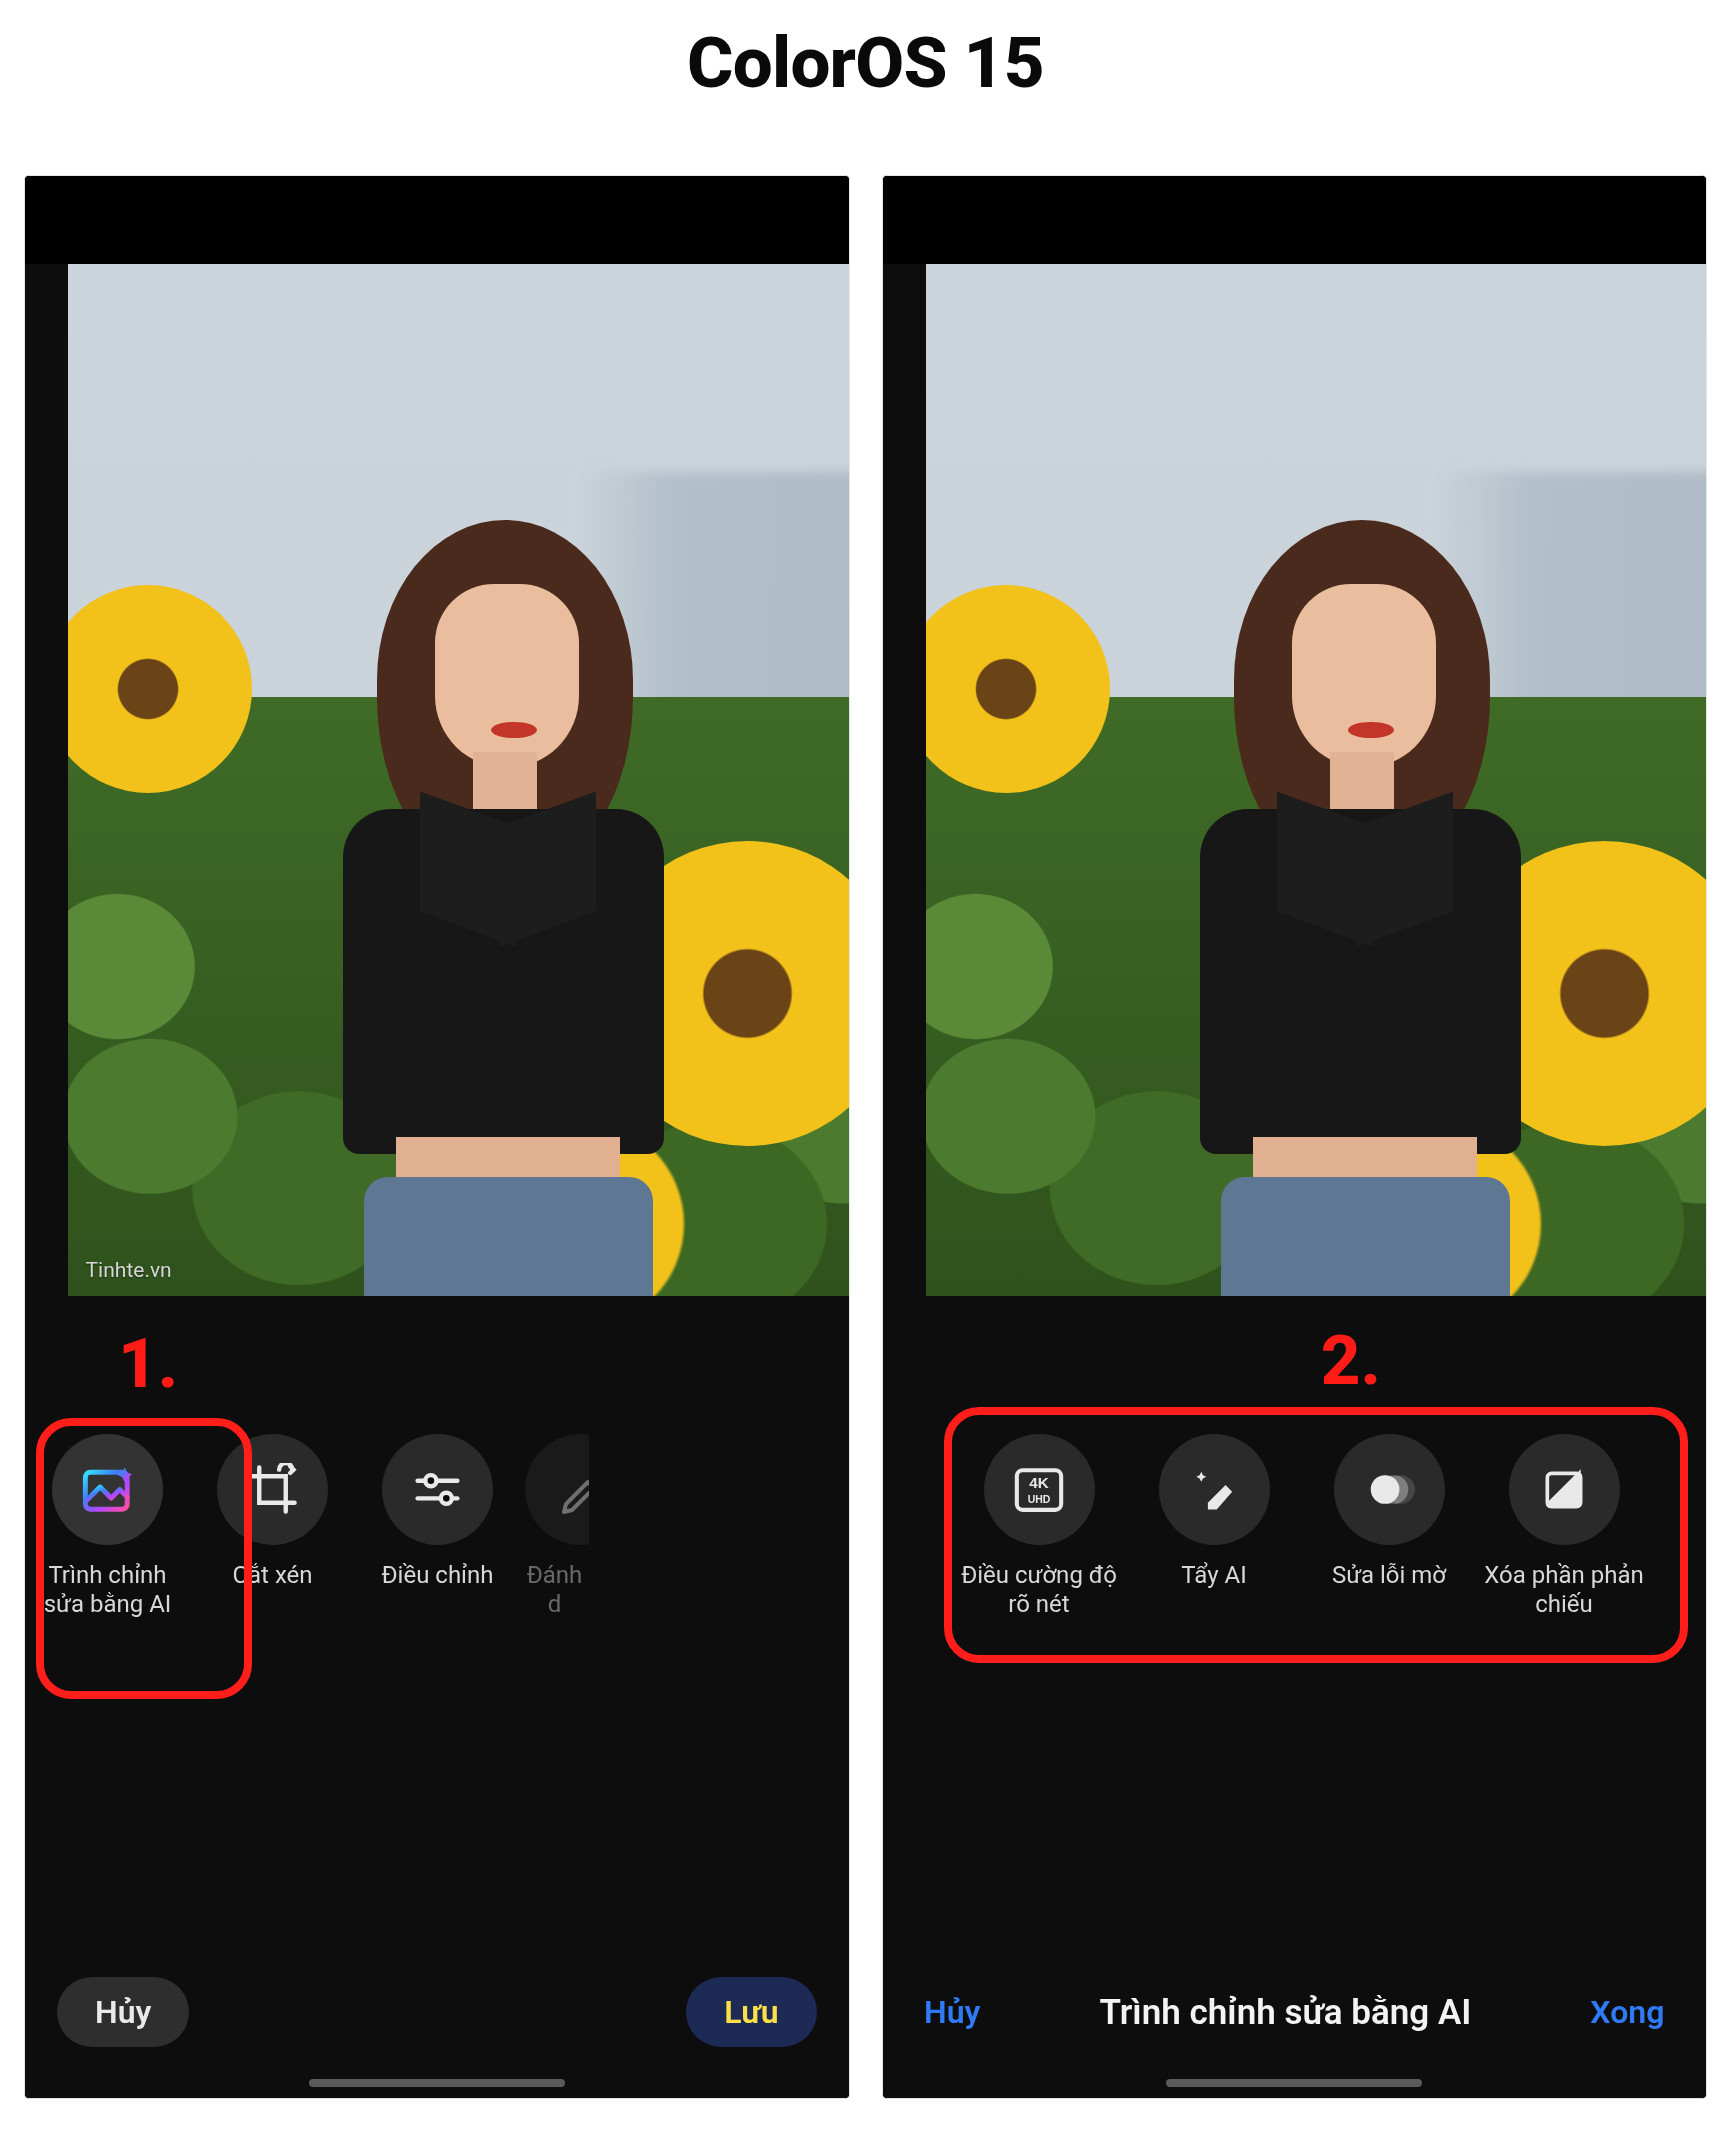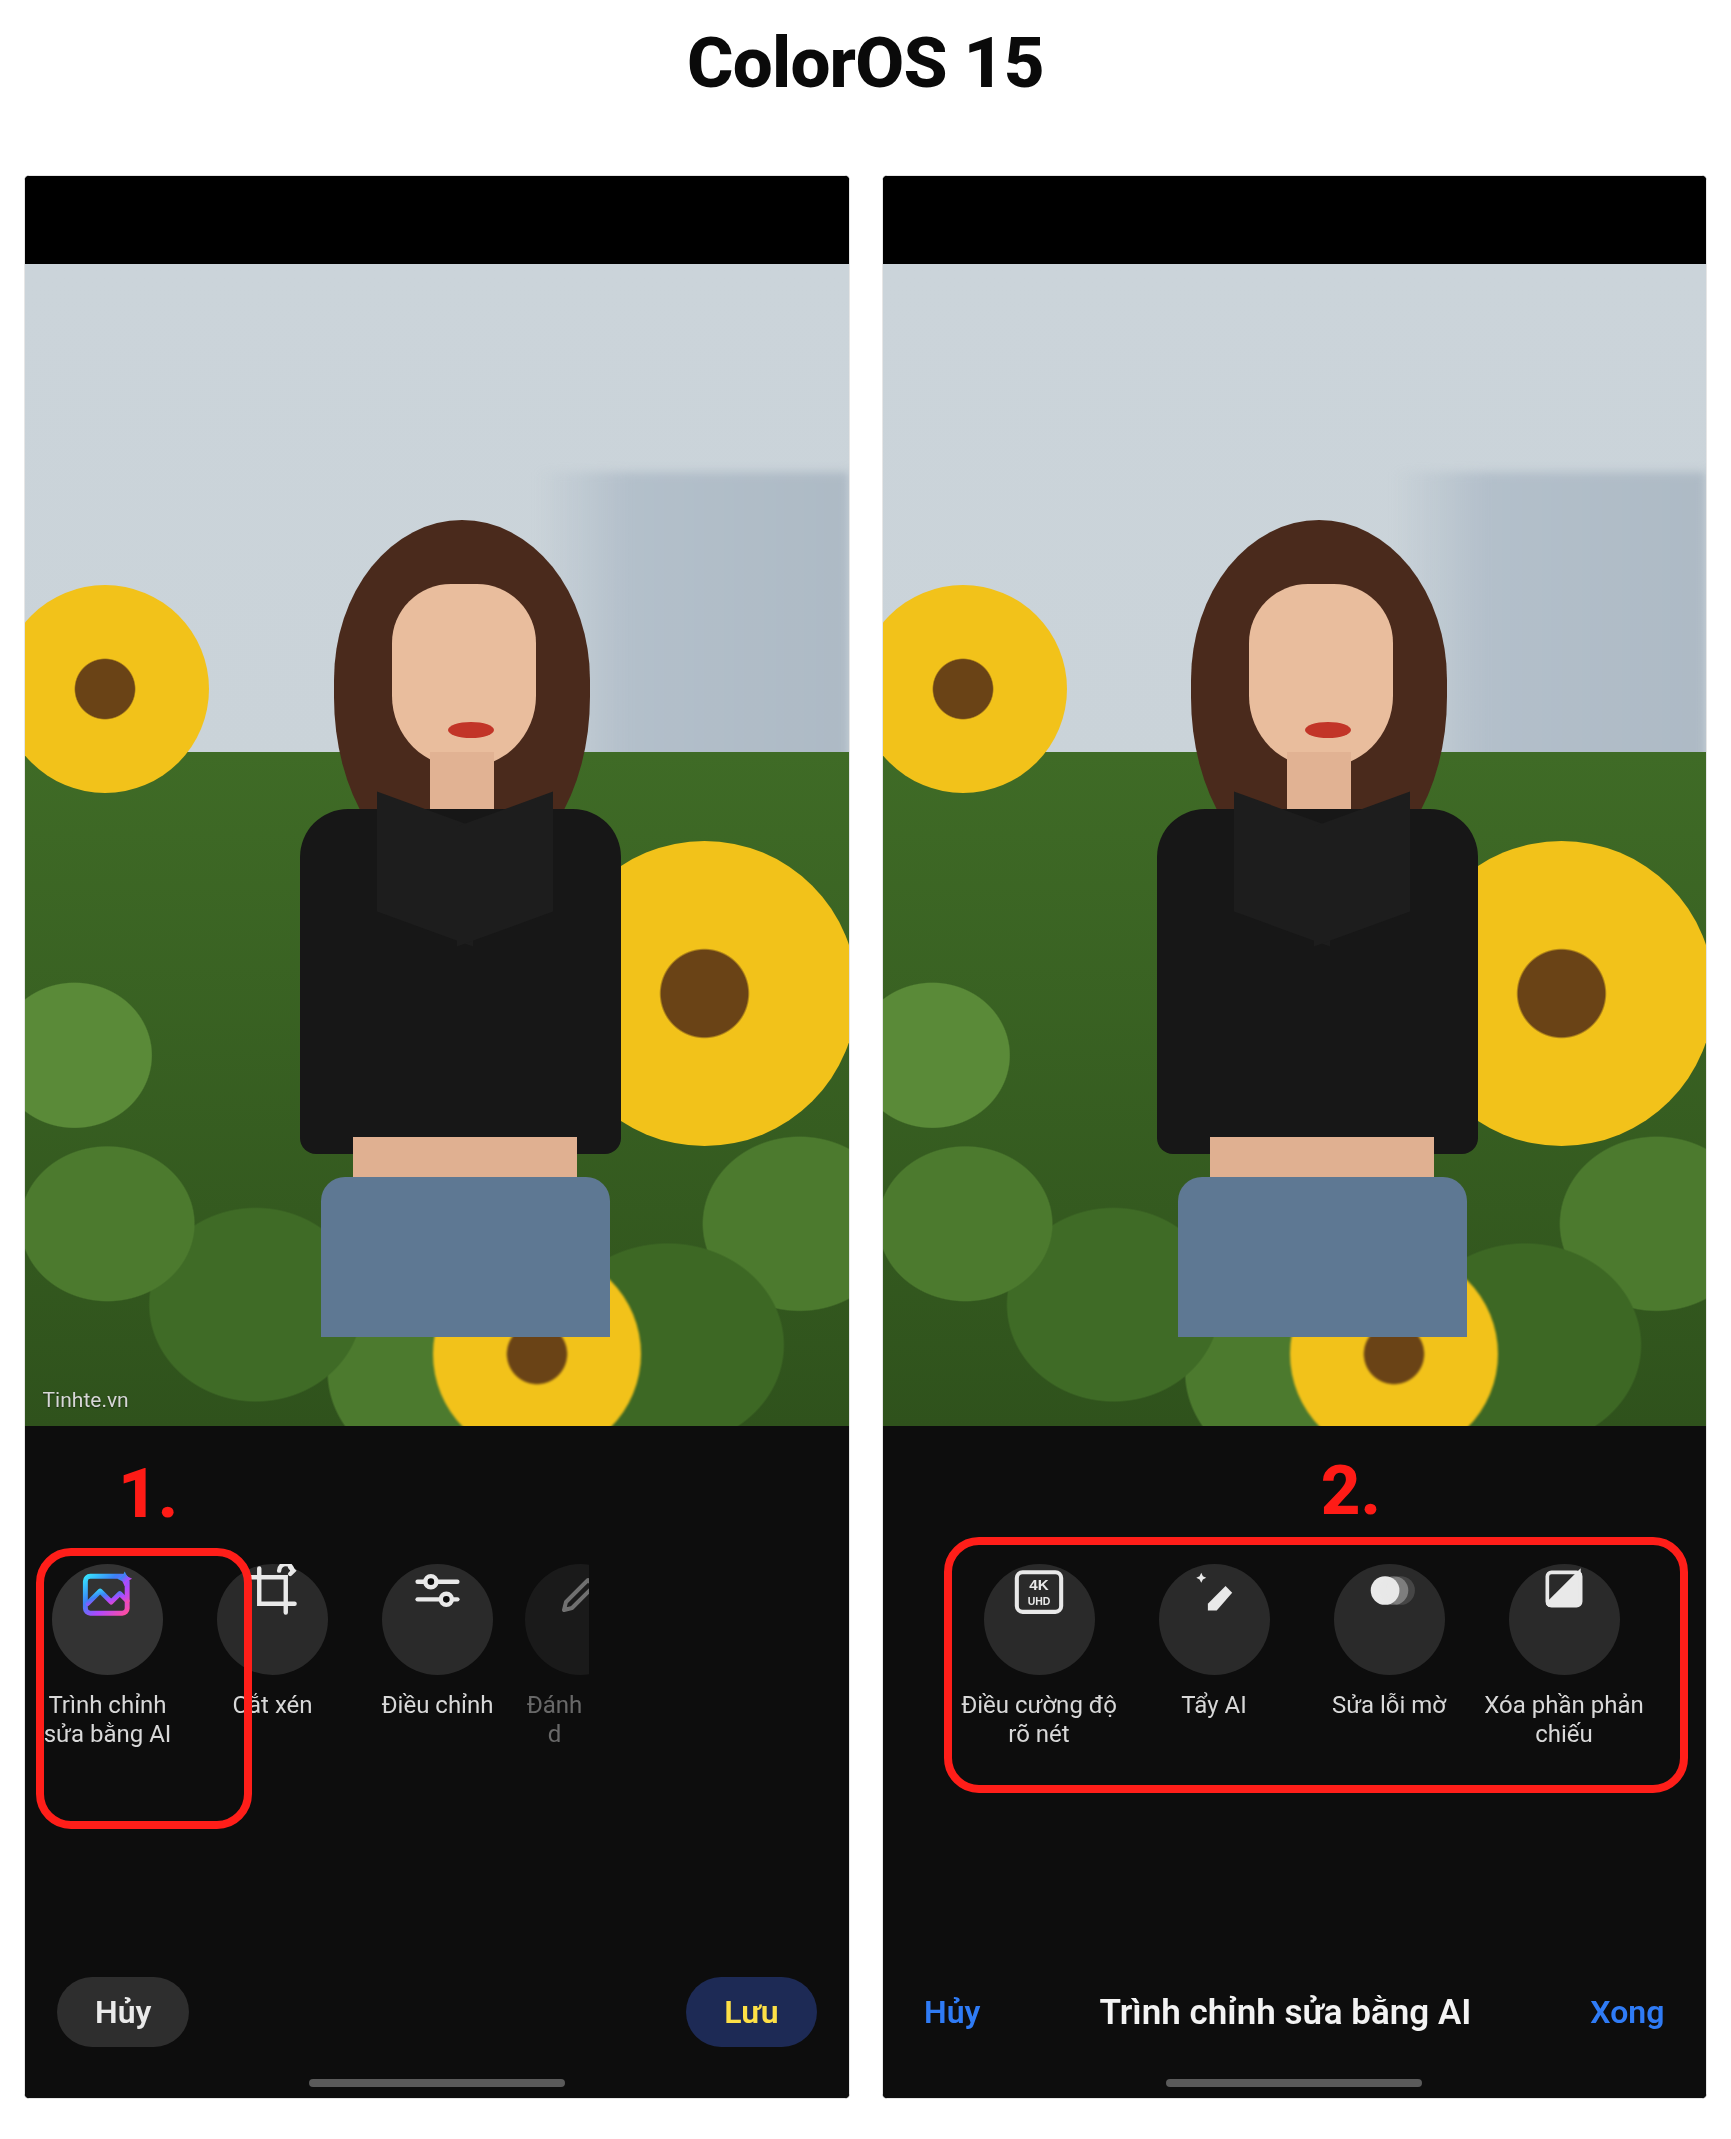--- a/index.html
+++ b/index.html
@@ -41,24 +41,25 @@
     position: relative;
     overflow: hidden;
   }
   .statusbar {
     height: 88px;
     background: #000;
   }
   .photo {
     flex: 0 0 auto;
     width: 100%;
-    height: 1162px;
+    height: 1032px;
     background: linear-gradient(#cbd4da 0%, #cad3d9 45%, #c8d1d7 55%, #c7d0d6 100%);
     position: relative;
     overflow: hidden;
+    margin-left: 43px;
   }
   
   .photo .sky-buildings {
     position: absolute; right: 0; top: 208px; width: 38%; height: 417px;
     background: linear-gradient(90deg, rgba(180,190,200,0) 0%, rgba(160,175,190,.55) 30%, rgba(150,165,180,.55) 100%);
     filter: blur(4.8px);
   }
   .photo .leaves {
     position: absolute; left:0; right:0; bottom:0; height: 58%;
     background:
@@ -136,21 +137,21 @@
   .tools-left .tool { width:165px; }
   .tools-right { padding-left:69px; }
   .tools-right .tool { width:175px; }
 
   .tool {
     display:flex; flex-direction:column; align-items:center; gap:16px;
     color:#d8d8d8;
   }
   .tool .bubble {
     width:111px; height:111px; border-radius:50%;
-    background:#2a2a2a; display:flex; align-items:flex-start; justify-content:center;
+    background:#2a2a2a; display:flex; align-items:center; justify-content:center;
   }
   .tool.selected .bubble { background:#333; }
   .tool .tlabel { font-size:24px; line-height:1.22; text-align:center; max-width:160px; }
   .tool.faded { opacity:.45; }
   .tool.cut { overflow:hidden; width:69px; align-items:flex-start; }
   .tool.cut .bubble { margin-left:4.8px; }
 
   .highlight-box {
     position:absolute; border:8px solid #ff1e19; border-radius:35px;
     pointer-events:none;

